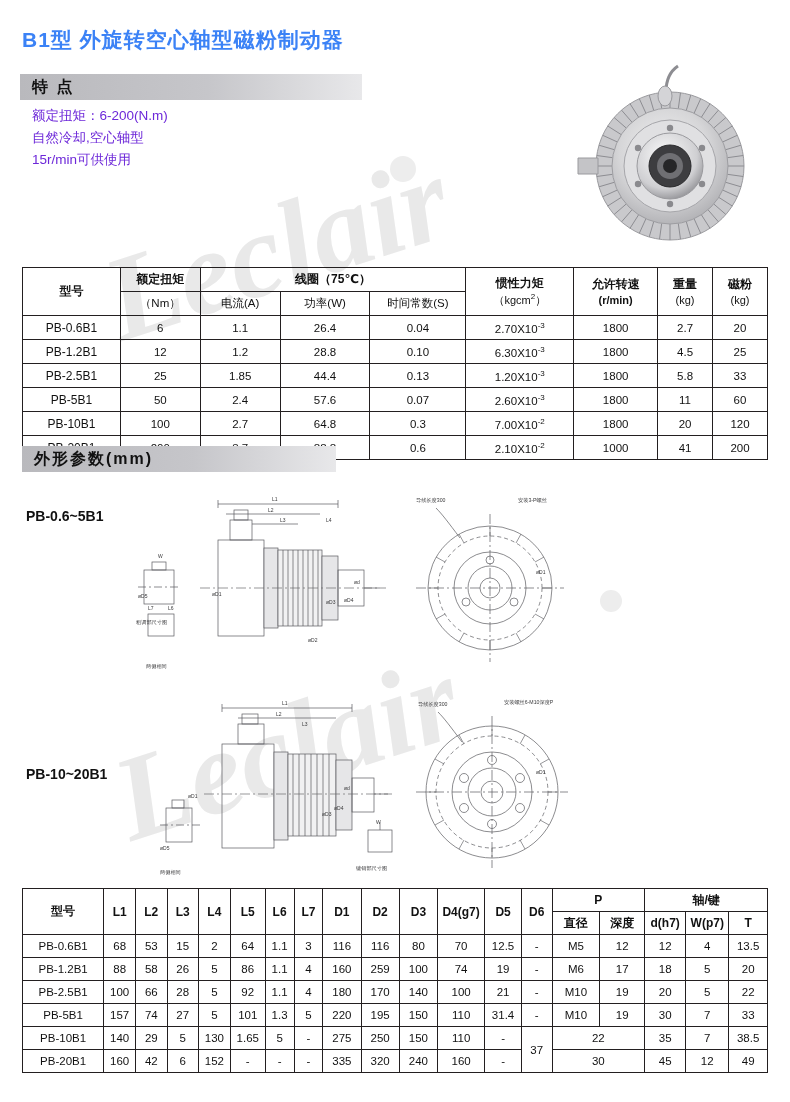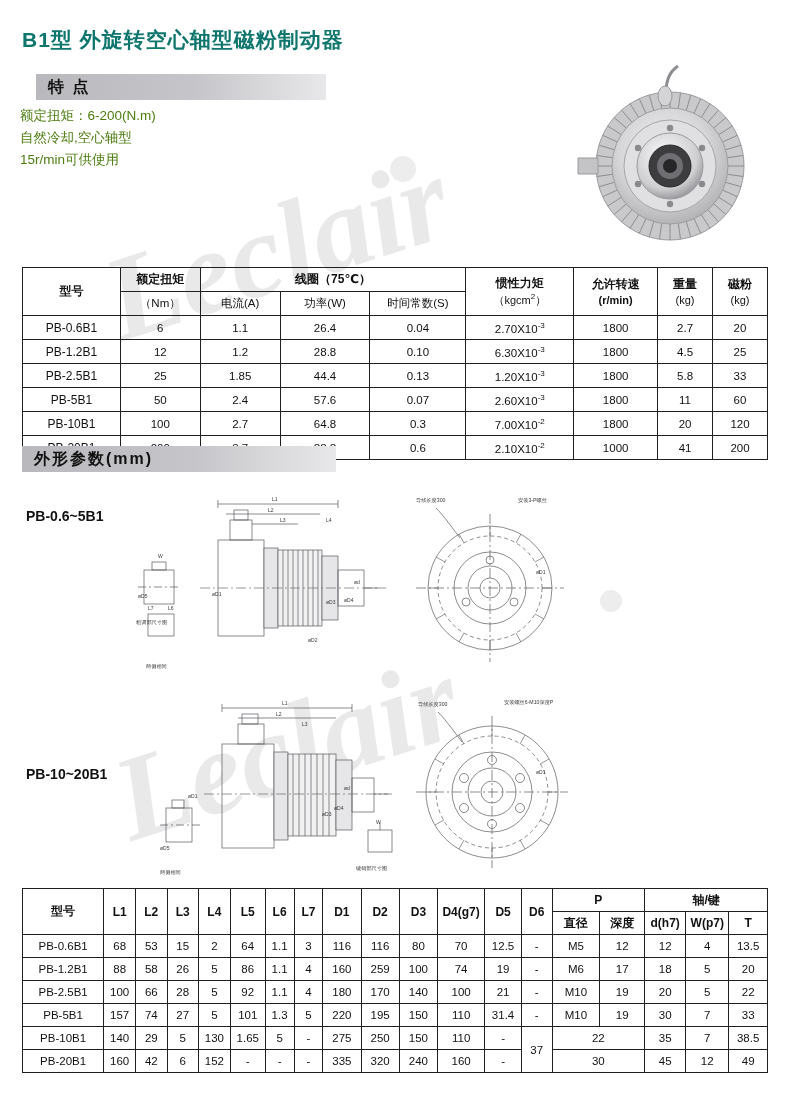--- a/index.html
+++ b/index.html
@@ -18,33 +18,33 @@
   .wm-text{
     position:absolute;font-family:"Liberation Serif","DejaVu Serif",serif;
     font-style:italic;font-weight:bold;color:#e9e9e9;white-space:nowrap;
   }
   .wm1{left:40px;top:60px;font-size:120px;transform:rotate(-18deg);}
   .wm2{left:50px;top:560px;font-size:120px;transform:rotate(-18deg);}
   .wm-dot{position:absolute;border-radius:50%;background:#ededed;}
 
   h1.title{
     position:absolute;left:22px;top:26px;margin:0;
-    font-size:21px;font-weight:bold;letter-spacing:1px;color:#0f766e;z-index:2;
+    font-size:21px;font-weight:bold;letter-spacing:1px;color:#3b82f6;z-index:2;
   }
 
   .band{
     position:absolute;height:26px;z-index:2;
     background:linear-gradient(to right,#b9b9bd 0%,#c6c6ca 55%,#e8e8ea 100%);
     display:flex;align-items:center;
   }
   .band span{
     font-size:16px;font-weight:bold;color:#111;padding-left:12px;letter-spacing:2px;
   }
 
-  .feat{position:absolute;left:20px;z-index:2;font-size:13.5px;color:#4d7c0f;line-height:19px;}
+  .feat{position:absolute;left:32px;z-index:2;font-size:13.5px;color:#6d28d9;line-height:19px;}
 
   
   table{border-collapse:collapse;position:absolute;z-index:2;background:transparent;}
   table td,table th{
     border:1px solid #231f20;text-align:center;vertical-align:middle;
     font-size:11.5px;color:#111;font-weight:normal;padding:0;
   }
   .spec-tbl{left:22px;top:267px;width:746px;}
   .spec-tbl td,.spec-tbl th{height:23px;}
   .spec-tbl .hd{font-weight:bold;font-size:12px;}
@@ -72,21 +72,21 @@
 
   <div class="watermark">
     <div class="wm-text wm1">Leclair</div>
     <div class="wm-text wm2">Leclair</div>
     <div class="wm-dot" style="left:330px;top:36px;width:26px;height:26px;"></div>
     <div class="wm-dot" style="left:540px;top:470px;width:22px;height:22px;"></div>
   </div>
 
   <h1 class="title">B1型 外旋转空心轴型磁粉制动器</h1>
 
-  <div class="band" style="left:36px;top:74px;width:290px;">
+  <div class="band" style="left:20px;top:74px;width:342px;">
     <span>特  点</span>
   </div>
 
   <div class="feat" style="top:106px;">额定扭矩：6-200(N.m)</div>
   <div class="feat" style="top:128px;">自然冷却,空心轴型</div>
   <div class="feat" style="top:150px;">15r/min可供使用</div>
 
   <div class="photo">
     <svg viewBox="0 0 210 200" width="210" height="200">
       <defs>

